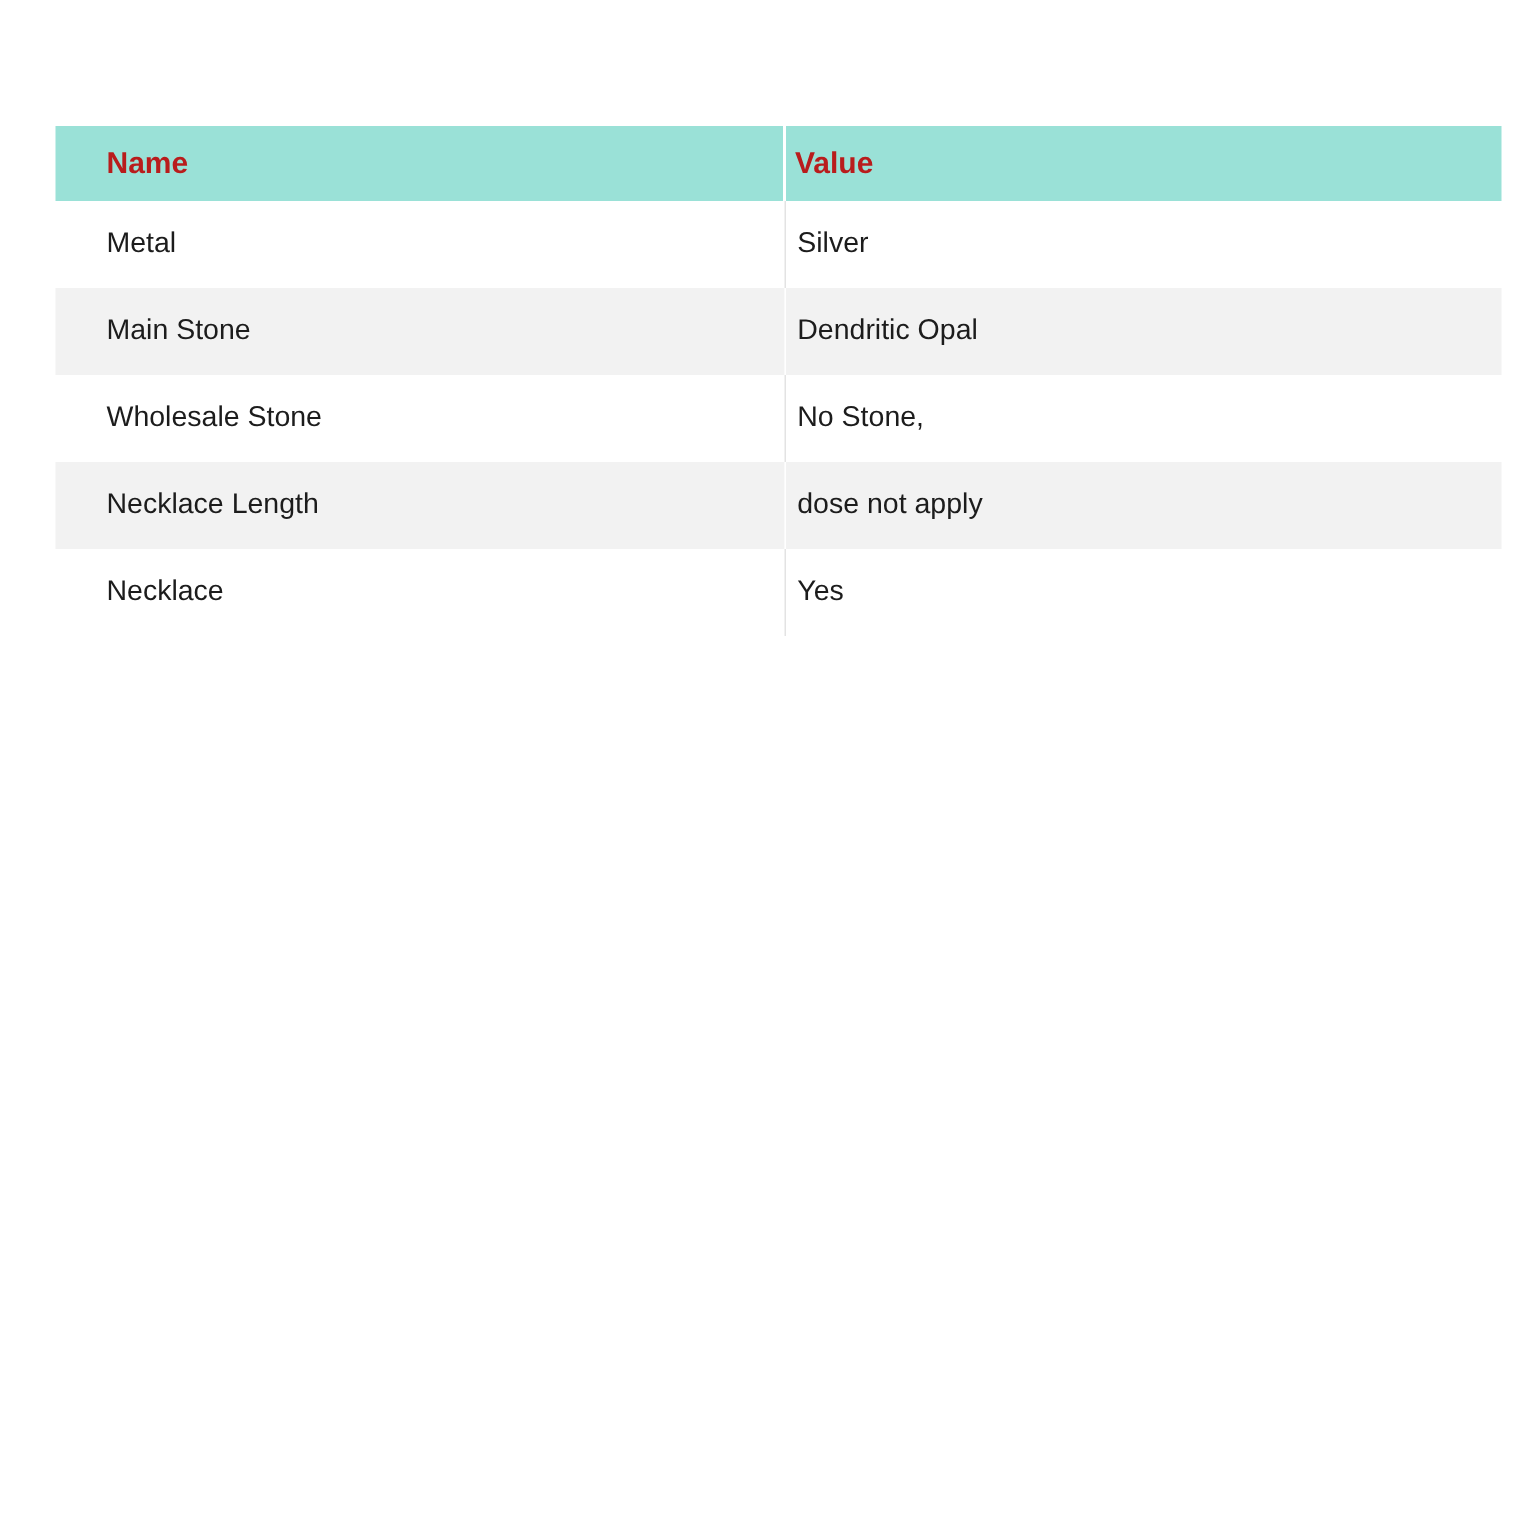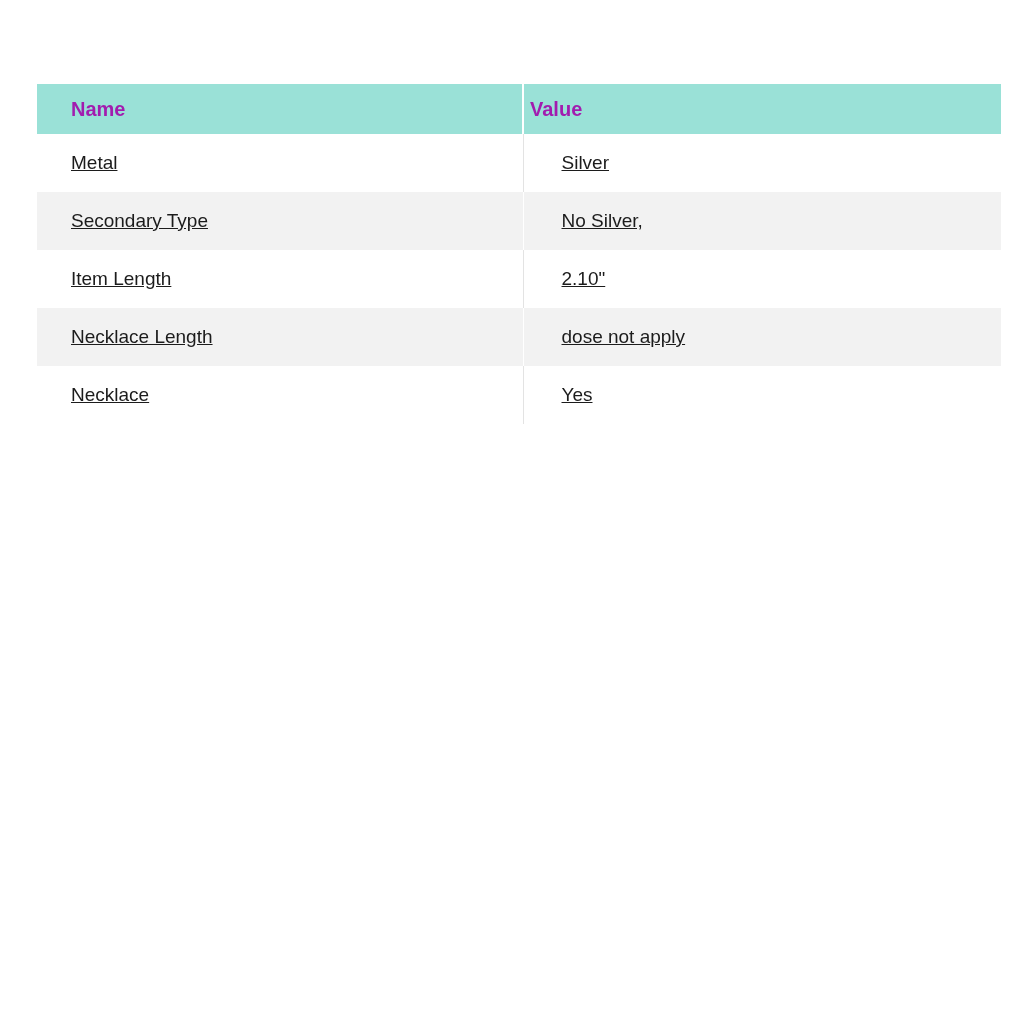--- a/index.html
+++ b/index.html
@@ -21,32 +21,31 @@
   }
   col.c-name{width:486px;}
   col.c-value{width:478px;}
   th{
     background:var(--header-bg);
     height:50px;
     text-align:left;
     font-size:20px;
     font-weight:600;
     padding-left:34px;
-    color:#a21caf;
+    color:#b91c1c;
   }
   th.col-value{border-left:2px solid #ffffff;padding-left:6px;}
   td{
     height:58px;
     font-size:19px;
     font-weight:400;
     padding-left:34px;
     background:var(--row-bg);
-    text-decoration:underline;
   }
-  td.cell-value{border-left:1px solid var(--divider);padding-left:38px;}
+  td.cell-value{border-left:1px solid var(--divider);padding-left:8px;}
   tbody tr:nth-child(even) td{background:var(--row-alt-bg);}
   tbody tr:nth-child(even) td.cell-value{border-left:1px solid #ffffff;}
 </style>
 </head>
 <body>
 
 <div class="page">
   <table class="spec">
     <colgroup>
       <col class="c-name">
@@ -57,31 +56,31 @@
         <th class="col-name">Name</th>
         <th class="col-value">Value</th>
       </tr>
     </thead>
     <tbody id="spec-tbody">
     <tr>
       <td class="cell-name">Metal</td>
       <td class="cell-value">Silver</td>
     </tr>
 
+    <tr>
+      <td class="cell-name">Main Stone</td>
+      <td class="cell-value">Dendritic Opal</td>
+    </tr>
 
     <tr>
-      <td class="cell-name">Secondary Type</td>
-      <td class="cell-value">No Silver,</td>
+      <td class="cell-name">Wholesale Stone</td>
+      <td class="cell-value">No Stone,</td>
     </tr>
 
 
-    <tr>
-      <td class="cell-name">Item Length</td>
-      <td class="cell-value">2.10"</td>
-    </tr>
 
     <tr>
       <td class="cell-name">Necklace Length</td>
       <td class="cell-value">dose not apply</td>
     </tr>
 
 
     <tr>
       <td class="cell-name">Necklace</td>
       <td class="cell-value">Yes</td>

